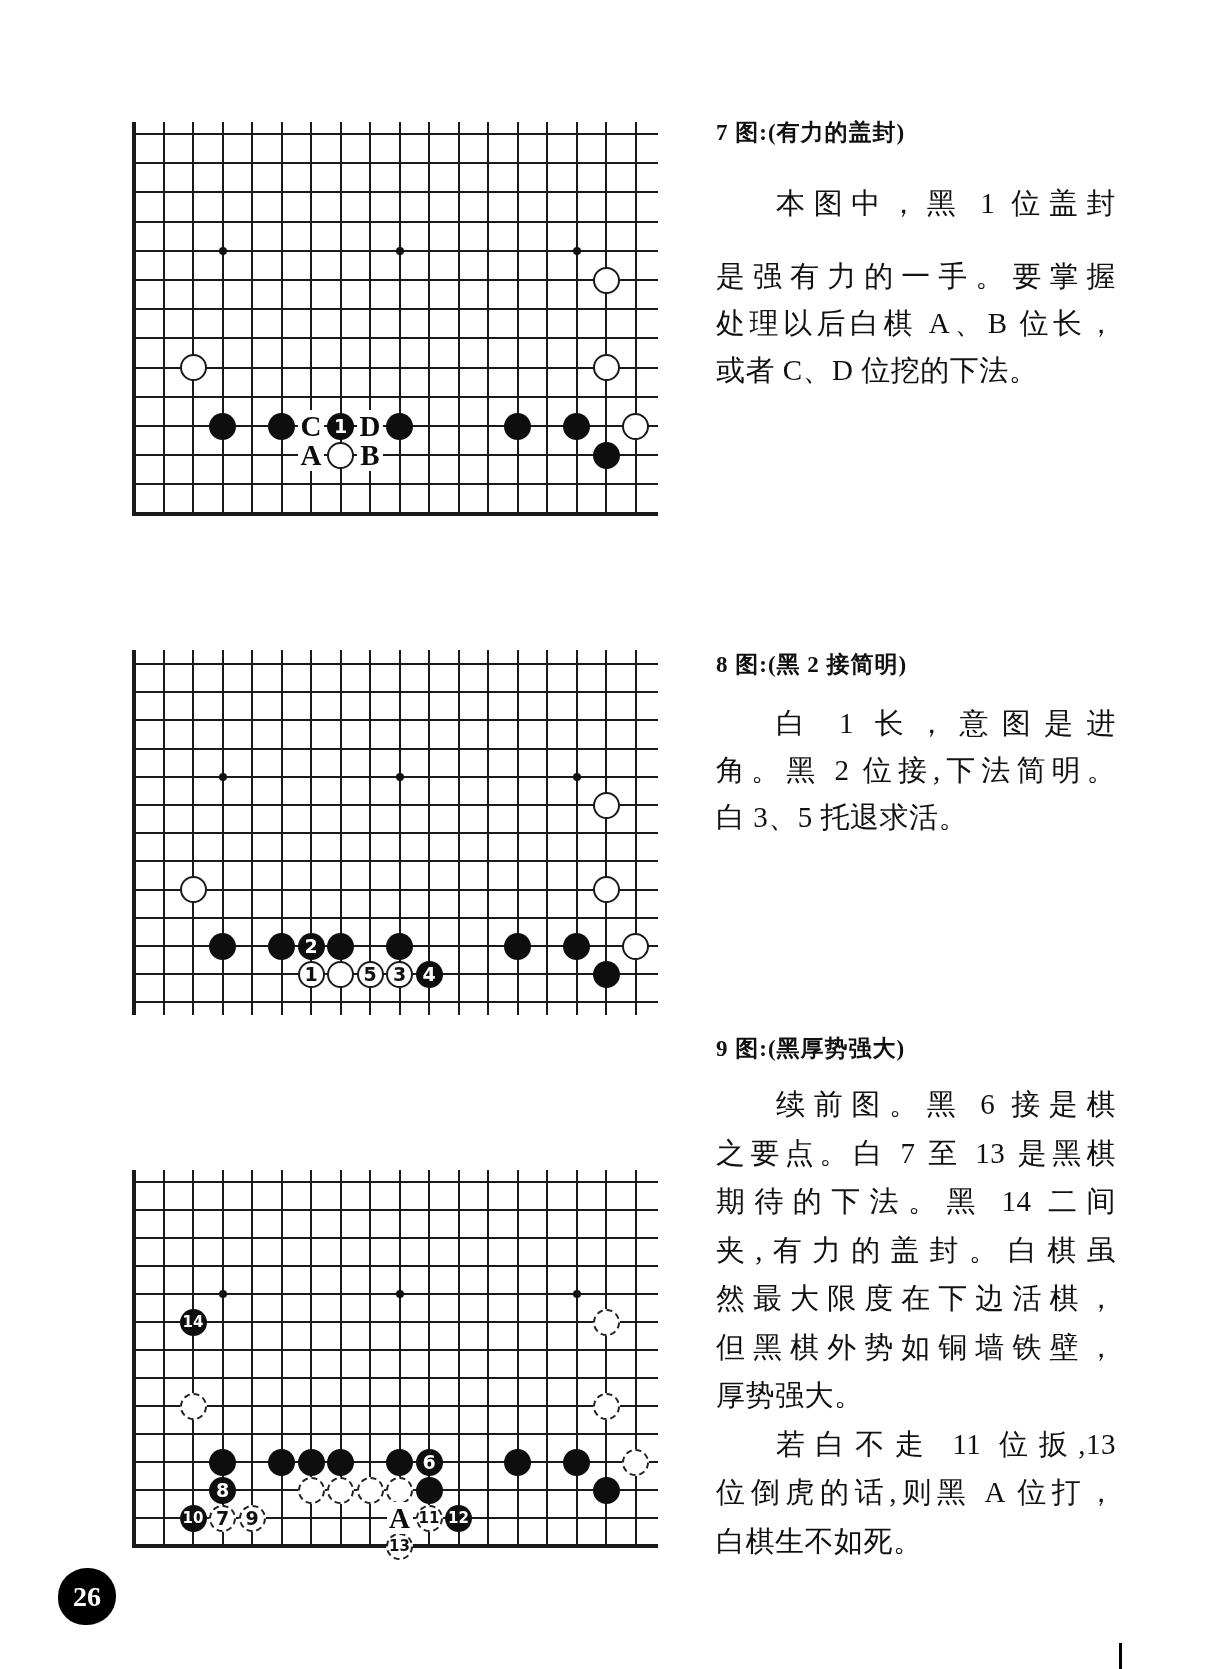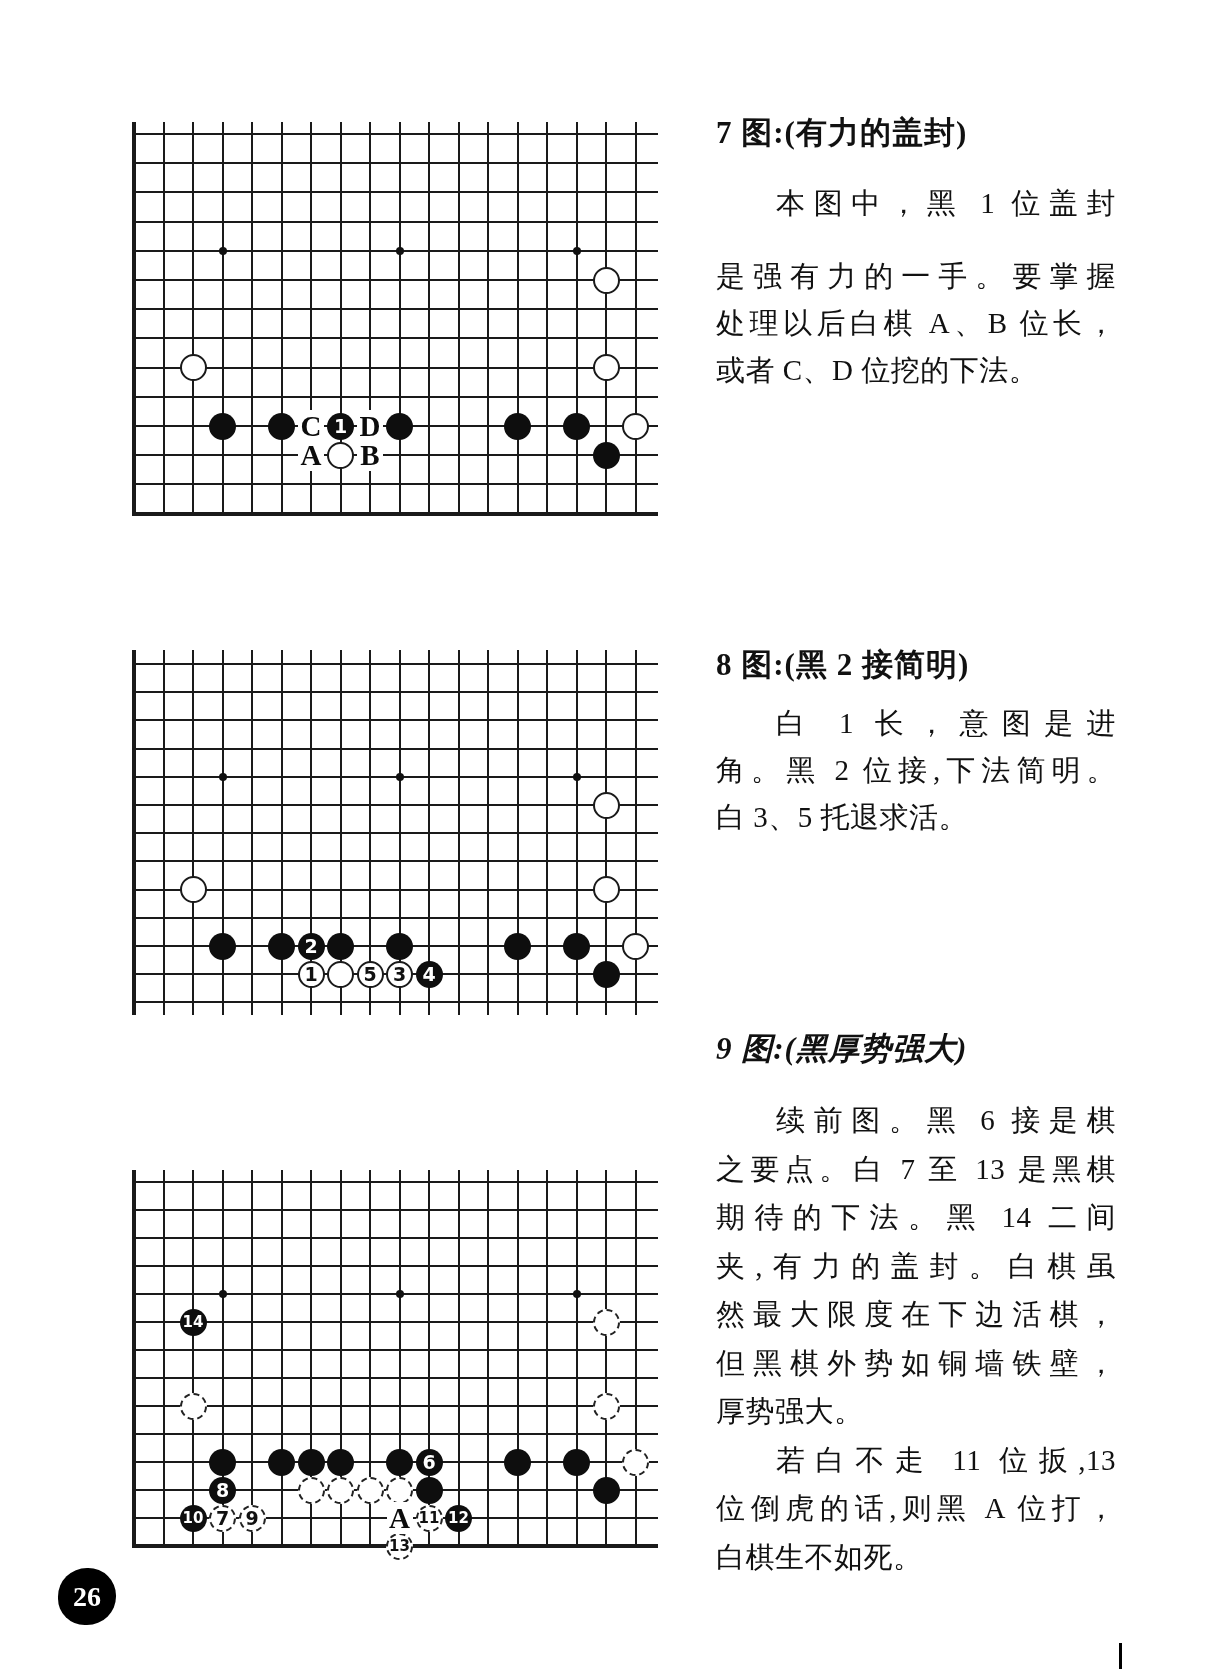--- a/index.html
+++ b/index.html
@@ -12,21 +12,21 @@
   .stone.black{background:#0e0e0e;}
   .stone.white{background:#fff;border:2.5px solid #1a1a1a;}
   .stone.white.dashed{border:2.5px dashed #222;}
   .stone .num{font-family:"DejaVu Sans","Liberation Sans",sans-serif;font-weight:bold;line-height:1;}
   .stone.black .num{color:#fff;}
   .stone.white .num{color:#111;}
   .plabel{position:absolute;z-index:2;background:#fff;text-align:center;
           font-family:"Liberation Serif","DejaVu Serif",serif;font-weight:bold;font-size:29px;color:#0c0c0c;}
   
   .tblock{position:absolute;}
-  .ttitle{font-weight:bold;font-size:31px;line-height:42px;white-space:nowrap;letter-spacing:1px;}
+  .ttitle{font-weight:bold;font-size:23px;line-height:42px;white-space:nowrap;letter-spacing:1px;}
   .tline{font-size:29px;white-space:nowrap;text-align:justify;text-align-last:justify;letter-spacing:0.5px;}
   .tline.plast{text-align-last:left;}
   .tline.indent{text-indent:60px;}
   
   .pagebadge{position:absolute;left:58px;top:1568px;width:58px;height:57px;background:#000;
              border-radius:50% 48% 50% 46%;display:flex;align-items:center;justify-content:center;z-index:3;}
   .pagebadge span{color:#fff;font-size:28px;font-weight:bold;font-family:"Liberation Serif","DejaVu Serif",serif;}
   .cornertick{position:absolute;left:1119px;top:1643px;width:3px;height:26px;background:#000;}
 </style>
 </head>
@@ -243,21 +243,21 @@
         <div class="tline" style="line-height: 47px; height: 47px;">处理以后白棋 A、B 位长，</div>
         <div class="tline plast" style="line-height: 47px; height: 47px;">或者 C、D 位挖的下法。</div>
       </div>
       <div class="tblock" style="left: 716px; top: 644px; width: 400px;">
         <div class="ttitle" style="margin-bottom: 14px;">8 图:(黑 2 接简明)</div>
         <div class="tline indent" style="line-height: 47px; height: 47px;">白 1 长，意图是进</div>
         <div class="tline" style="line-height: 47px; height: 47px;">角。黑 2 位接,下法简明。</div>
         <div class="tline plast" style="line-height: 47px; height: 47px;">白 3、5 托退求活。</div>
       </div>
       <div class="tblock" style="left: 716px; top: 1028px; width: 400px;">
-        <div class="ttitle" style="margin-bottom: 26px; font-style: italic;">9 图:(黑厚势强大)</div>
+        <div class="ttitle" style="margin-bottom: 10px;">9 图:(黑厚势强大)</div>
         <div class="tline indent" style="line-height: 48.5px; height: 48.5px;">续前图。黑 6 接是棋</div>
         <div class="tline" style="line-height: 48.5px; height: 48.5px;">之要点。白 7 至 13 是黑棋</div>
         <div class="tline" style="line-height: 48.5px; height: 48.5px;">期待的下法。黑 14 二间</div>
         <div class="tline" style="line-height: 48.5px; height: 48.5px;">夹,有力的盖封。白棋虽</div>
         <div class="tline" style="line-height: 48.5px; height: 48.5px;">然最大限度在下边活棋，</div>
         <div class="tline" style="line-height: 48.5px; height: 48.5px;">但黑棋外势如铜墙铁壁，</div>
         <div class="tline plast" style="line-height: 48.5px; height: 48.5px;">厚势强大。</div>
         <div class="tline indent" style="line-height: 48.5px; height: 48.5px;">若白不走 11 位扳,13</div>
         <div class="tline" style="line-height: 48.5px; height: 48.5px;">位倒虎的话,则黑 A 位打，</div>
         <div class="tline plast" style="line-height: 48.5px; height: 48.5px;">白棋生不如死。</div>

